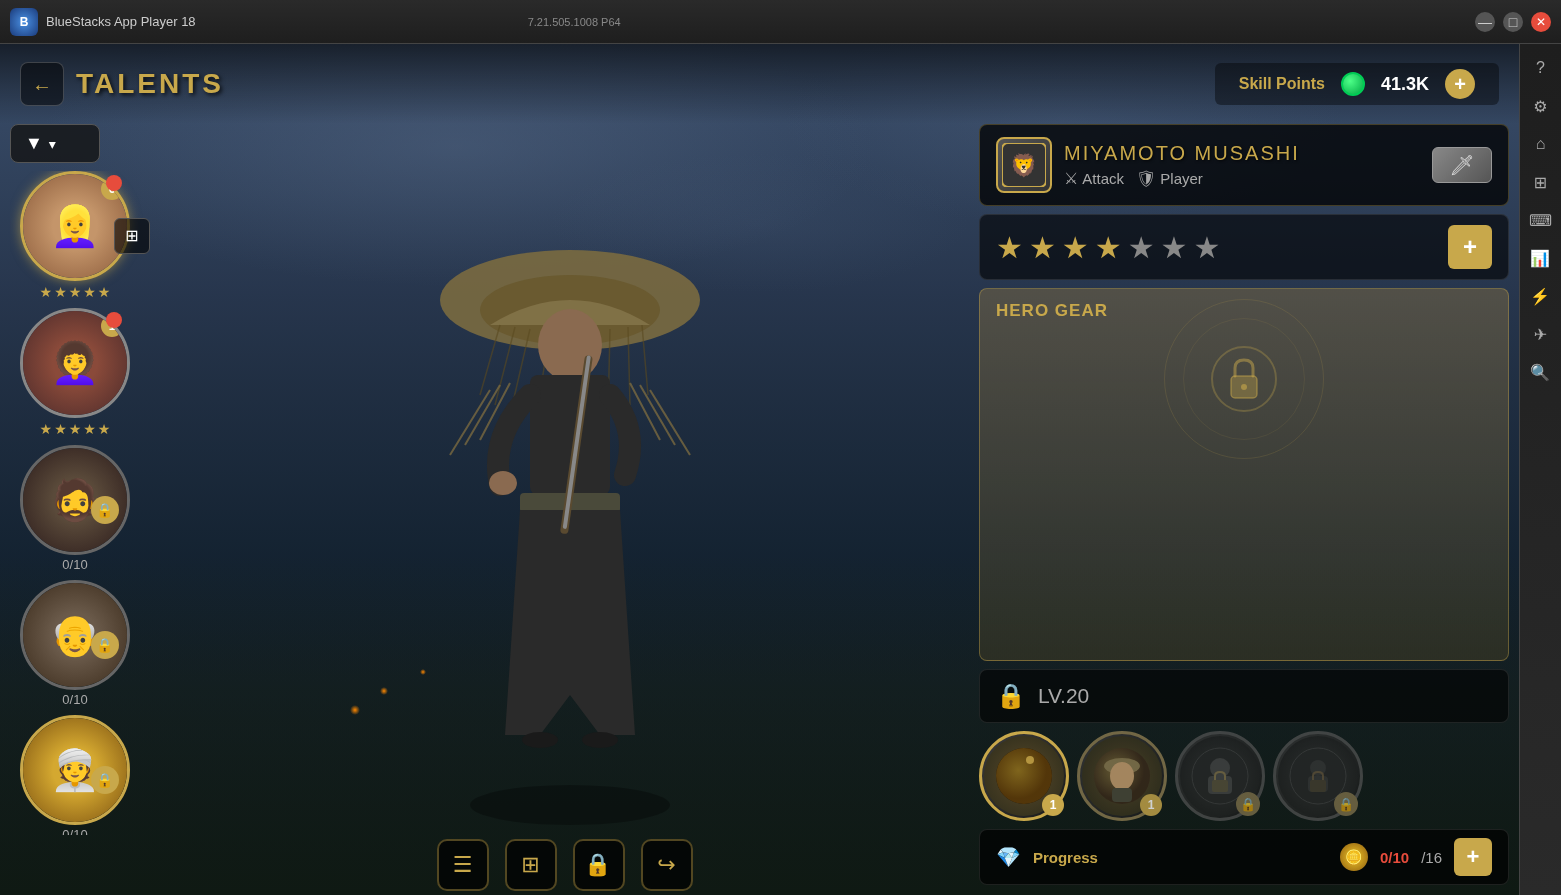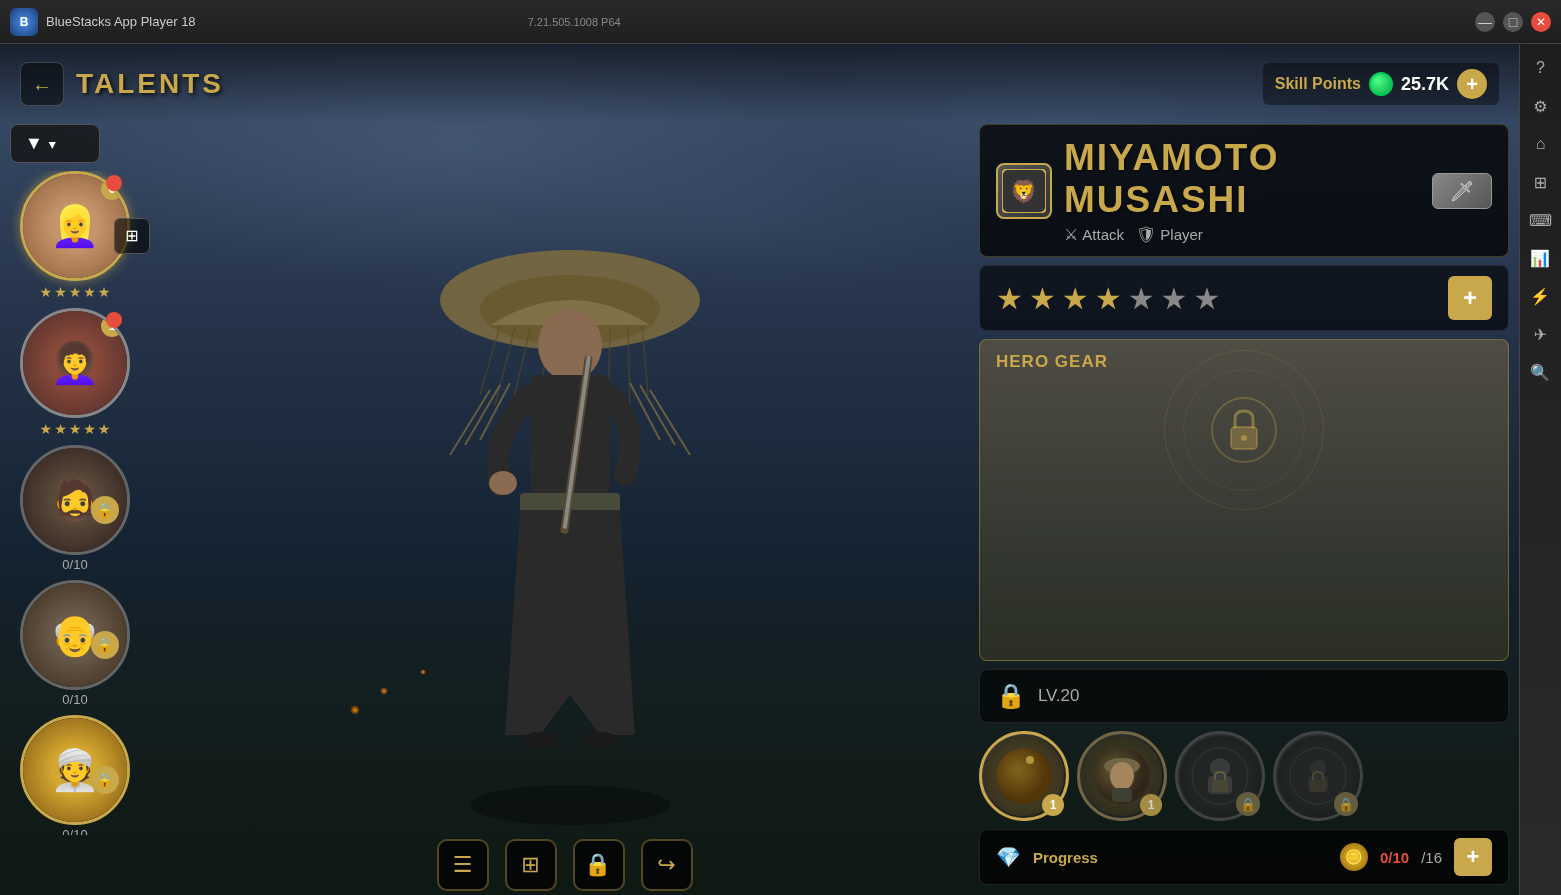--- a/index.html
+++ b/index.html
@@ -147,23 +147,23 @@
       font-size: 28px;
       font-weight: bold;
       color: #c8a84b;
       letter-spacing: 3px;
       text-shadow: 2px 2px 4px rgba(0,0,0,0.8);
       flex: 1;
     }
     .skill-points-area {
       display: flex;
       align-items: center;
-      gap: 8px;
+      gap: 16px;
       background: rgba(0,0,0,0.4);
-      padding: 6px 12px;
+      padding: 6px 24px;
       border-radius: 6px;
     }
     .skill-points-label {
       color: #c8a84b;
       font-size: 16px;
       font-weight: bold;
     }
     .skill-points-gem {
       width: 24px; height: 24px;
       background: radial-gradient(circle at 35% 35%, #4dff88, #00aa44);
@@ -357,22 +357,22 @@
       border-radius: 8px;
       border: 2px solid #c8a84b;
       display: flex; align-items: center; justify-content: center;
       font-size: 28px;
       color: #ddd;
     }
     .hero-name-info {
       flex: 1;
     }
     .hero-full-name {
-      font-size: 37px;
-      font-weight: bold;
+      font-size: 20px;
+      font-weight: normal;
       color: #c8a84b;
       letter-spacing: 2px;
       text-shadow: 1px 1px 3px rgba(0,0,0,0.8);
     }
     .hero-tags {
       display: flex;
       gap: 12px;
       margin-top: 4px;
     }
     .hero-tag {
@@ -468,21 +468,21 @@
     }
     .talents-lock { font-size: 24px; color: #888; }
     .talents-info { flex: 1; }
     .talents-title {
       font-size: 17px;
       font-weight: bold;
       color: #c8a84b;
       letter-spacing: 1px;
     }
     .talents-level {
-      font-size: 17px;
+      font-size: 21px;
       color: #aaa;
       margin-top: 0;
     }
 
     
     .skills-row {
       display: flex;
       align-items: center;
       gap: 8px;
     }
@@ -632,21 +632,21 @@
   <div class="particle" style="left:380px; bottom:200px; width:8px; height:8px; animation-delay:0s;"></div>
   <div class="particle" style="left:420px; bottom:220px; width:6px; height:6px; animation-delay:1s;"></div>
   <div class="particle" style="left:350px; bottom:180px; width:10px; height:10px; animation-delay:2s;"></div>
 
   <div class="game-header">
     <div class="back-btn">←</div>
     <span class="heroes-title">TALENTS</span>
     <div class="skill-points-area">
       <span class="skill-points-label">Skill Points</span>
       <div class="skill-points-gem"></div>
-      <span class="skill-points-value">25.7K</span>
+      <span class="skill-points-value">41.3K</span>
       <div class="add-btn">+</div>
     </div>
   </div>
 
   <div class="left-panel">
 
     <div class="filter-btn">
       <span class="filter-icon">▼</span>
       <span class="filter-chevron">▾</span>
     </div>

